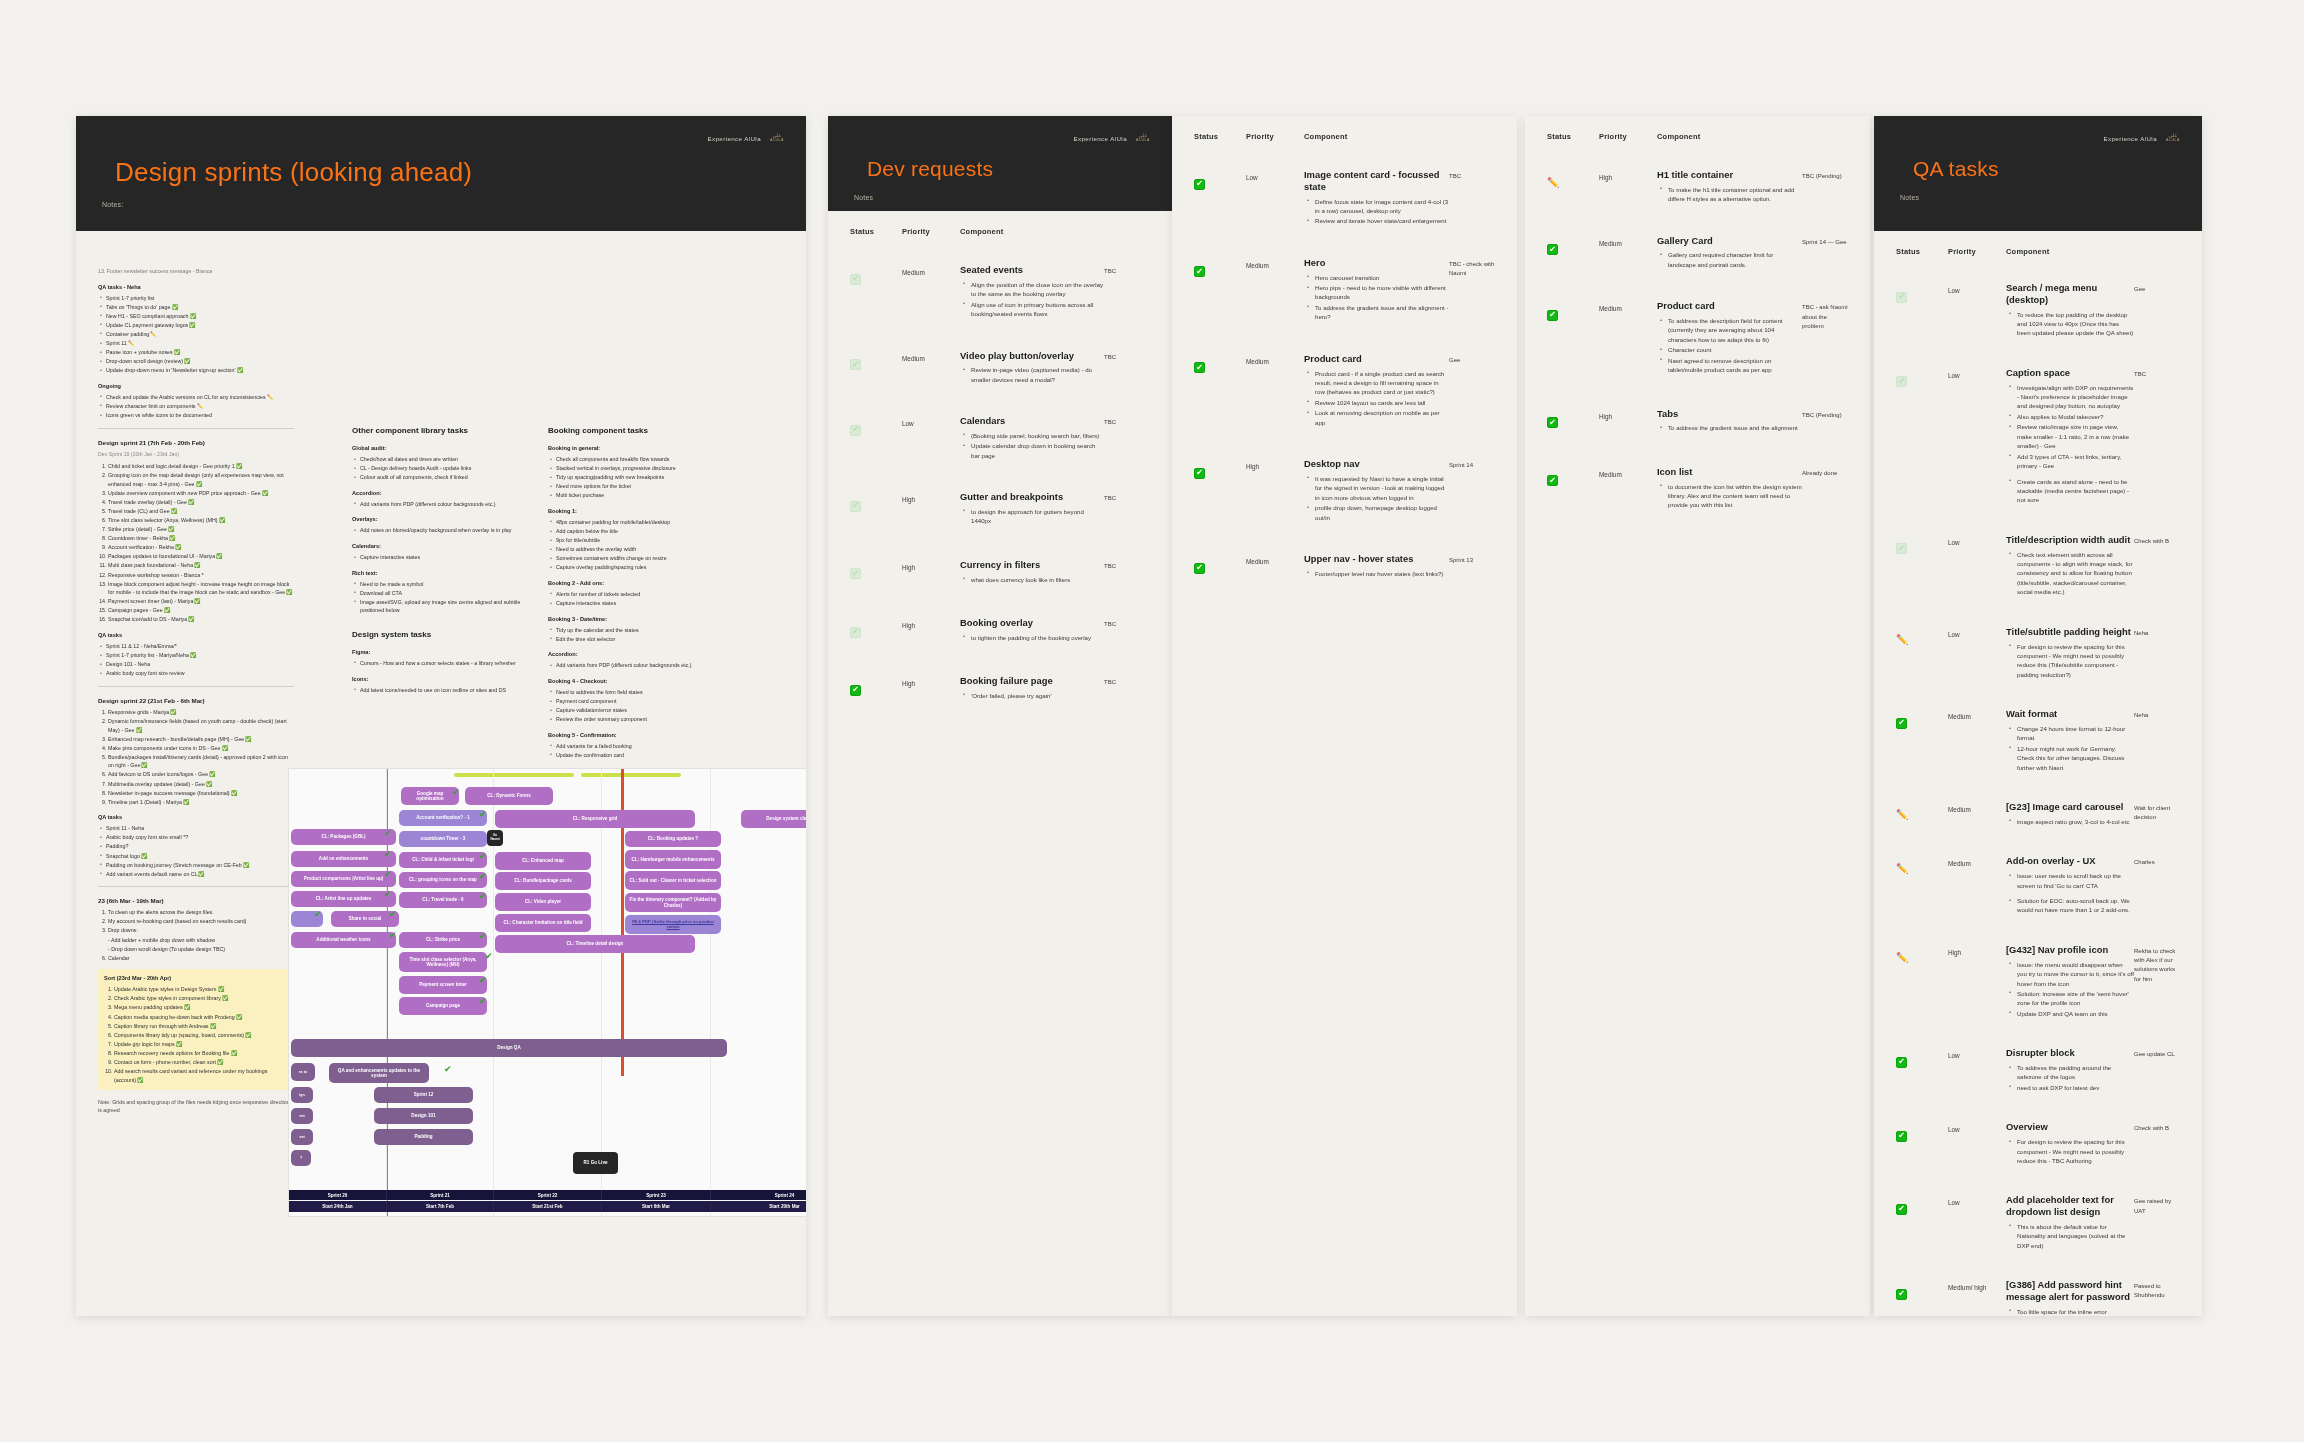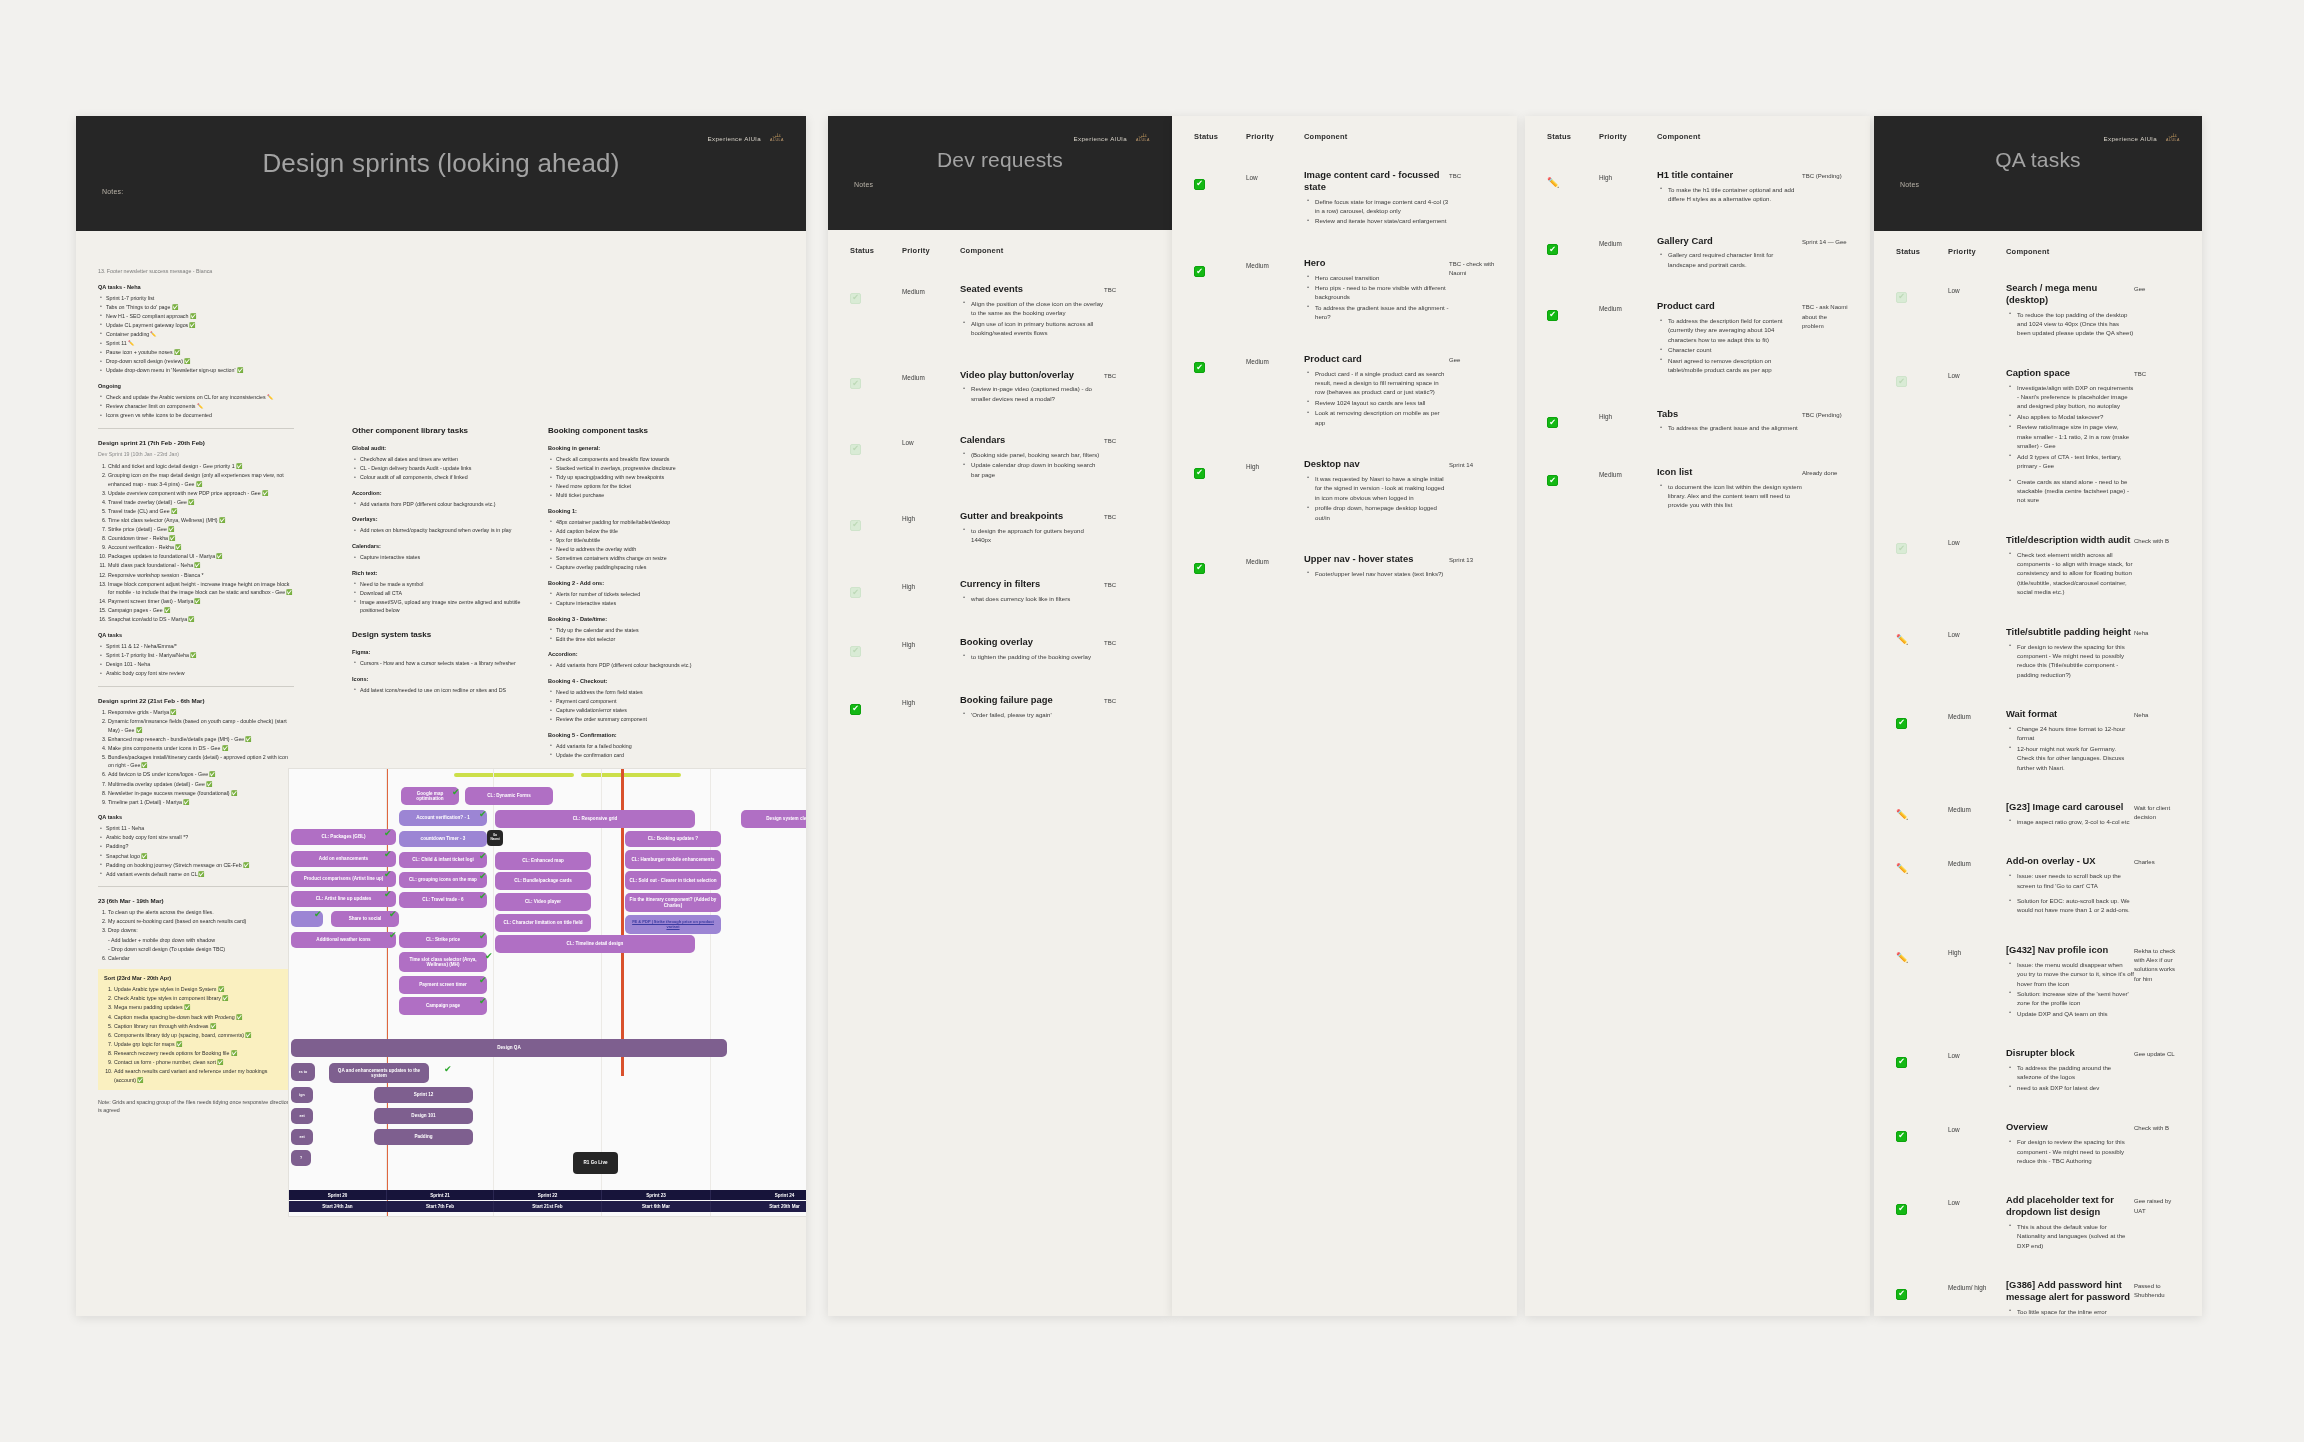--- a/index.html
+++ b/index.html
@@ -20,25 +20,24 @@
     box-shadow: 0 2px 10px rgba(0,0,0,.10);
     overflow: hidden;
   }
   .panel-head {
     background: #262626;
     color: #e8e4dc;
     position: relative;
     padding: 28px 26px 0 26px;
   }
   .panel-head h1 {
-    margin: 4px;
+    margin: 13px;
     font-weight: 300;
     letter-spacing: .2px;
-    color: #a3a3a3;
-    text-align: center;
+    color: #f97316;
   }
   .panel-head .notes {
     font-size: 7px;
     color: #b9b3a8;
     margin-top: 9px;
     letter-spacing:.2px;
   }
   .brand {
     position:absolute; top:16px; right:20px;
     display:flex; align-items:center; gap:7px;
@@ -474,21 +473,21 @@
         <div class="gtick" style="left:0;    bottom:4px; width:98px;  height:11px; background:#201c47;">Start 24th Jan</div>
         <div class="gtick" style="left:98px; bottom:4px; width:107px; height:11px; background:#201c47;">Start 7th Feb</div>
         <div class="gtick" style="left:205px;bottom:4px; width:108px; height:11px; background:#201c47;">Start 21st Feb</div>
         <div class="gtick" style="left:313px;bottom:4px; width:109px; height:11px; background:#201c47;">Start 6th Mar</div>
         <div class="gtick" style="left:422px;bottom:4px; width:148px; height:11px; background:#201c47;">Start 20th Mar</div>
       </div>
     </div>
   </div>
 
   <div class="panel" id="panel-dev" style="left:828px; top:116px; width:344px; height:1200px;">
-    <div class="panel-head" style="height:114px;">
+    <div class="panel-head" style="height:95px;">
       <div class="brand">
         <span class="btxt">Experience AlUla</span>
         <span class="blogo">
           <span class="glyph">على</span>
           <span class="word">ALULA</span>
         </span>
       </div>
       <h1 style="font-size:21px;">Dev requests</h1>
       <div class="notes">Notes</div>
     </div>

